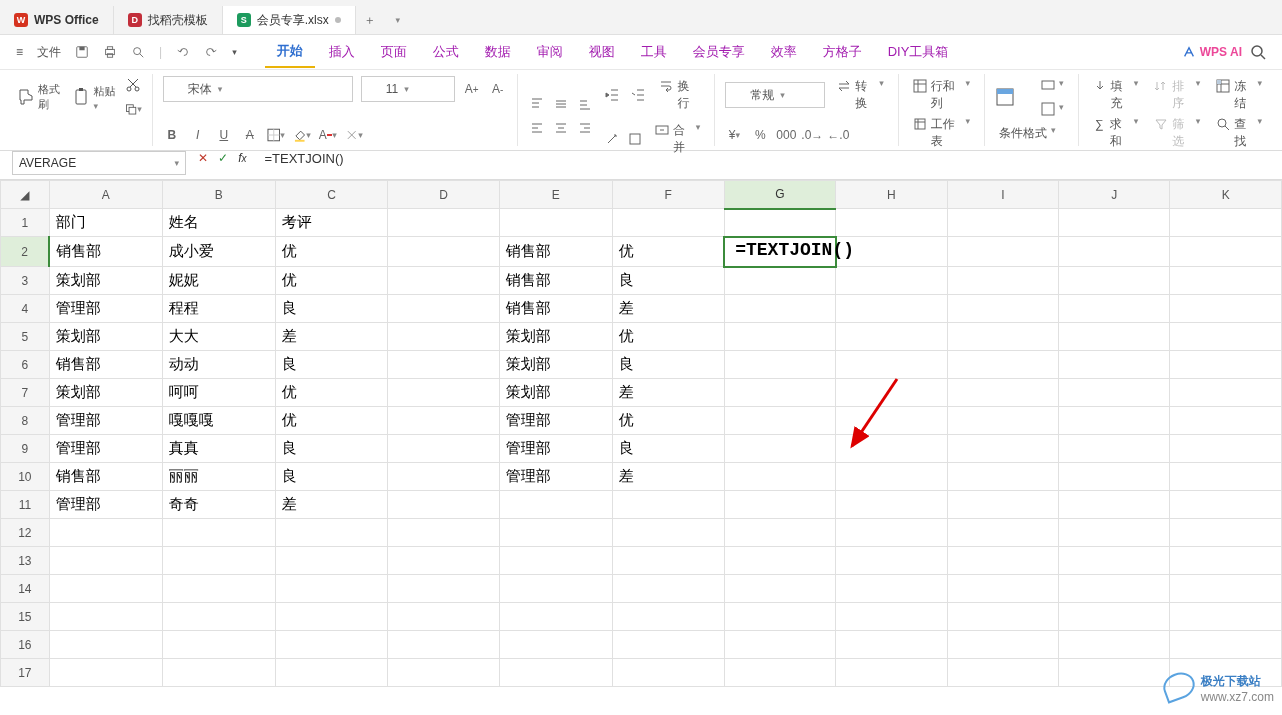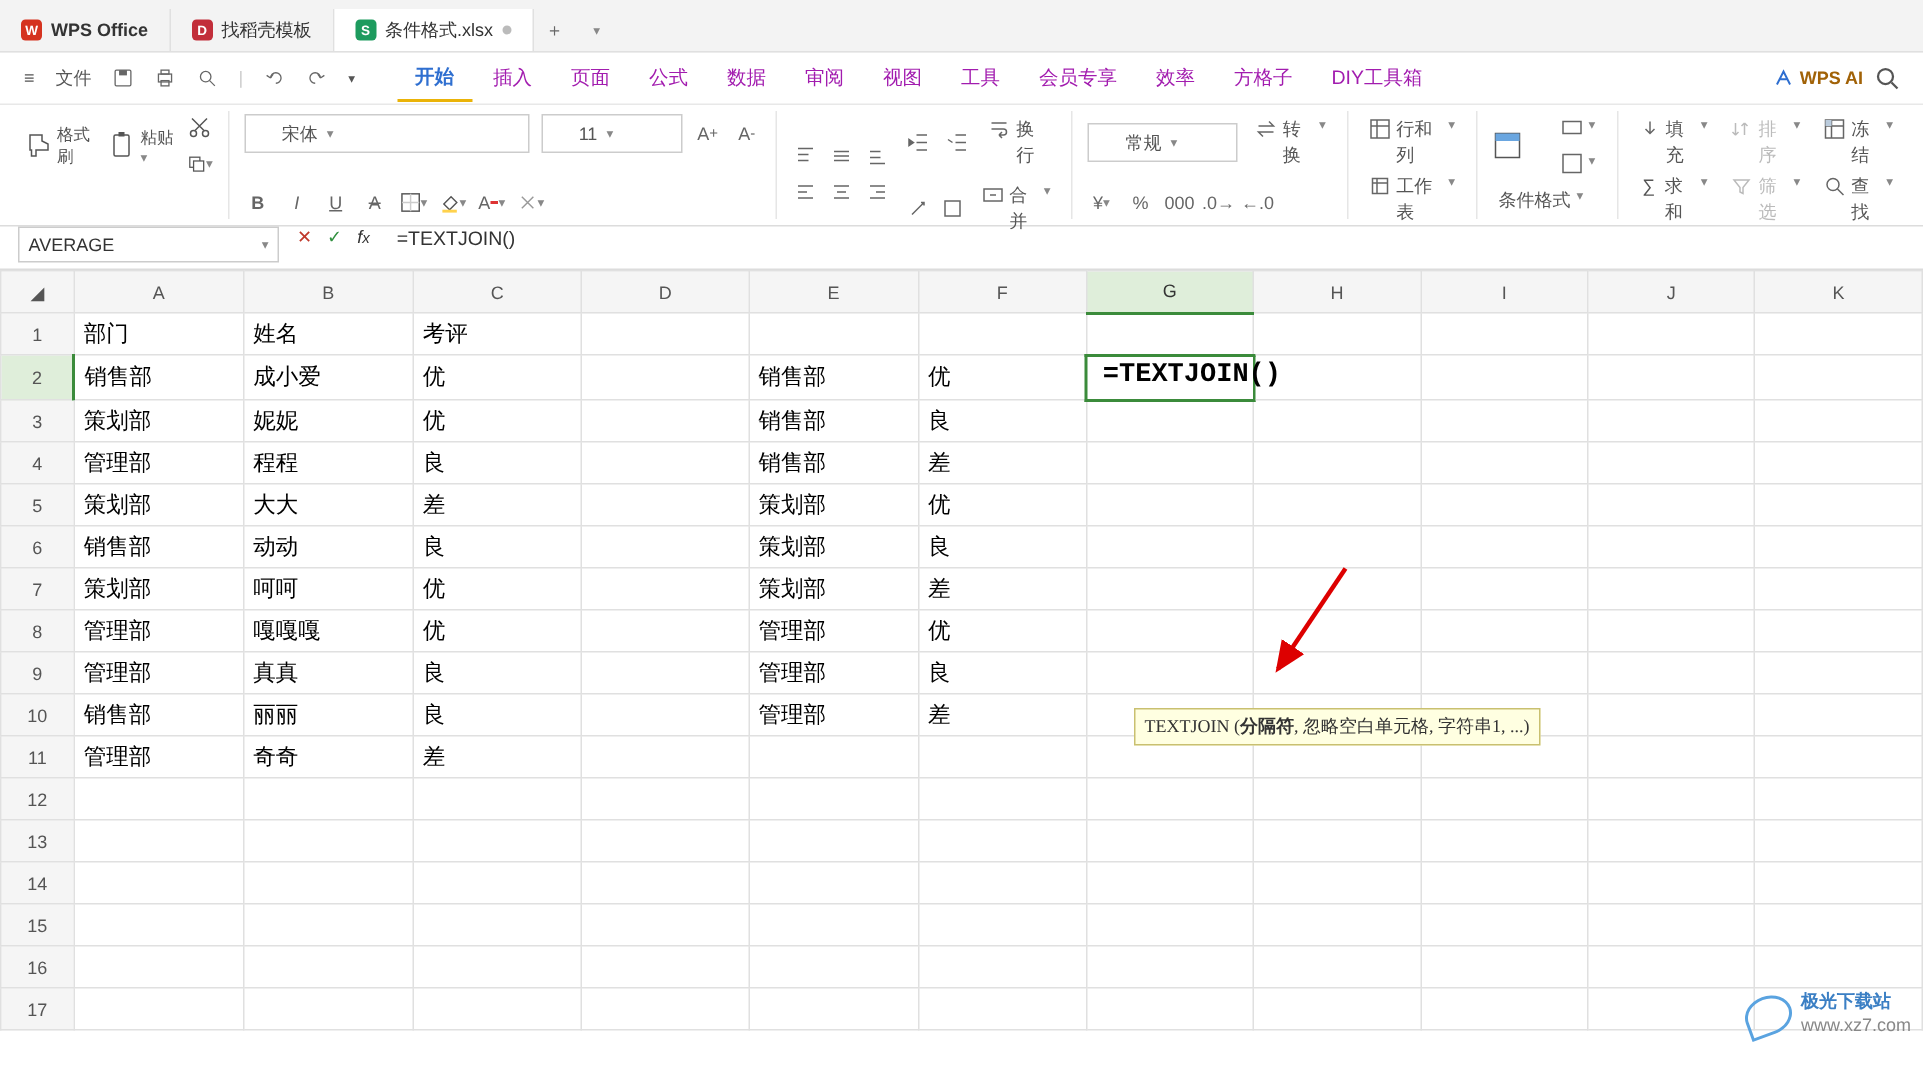--- a/index.html
+++ b/index.html
@@ -12,21 +12,21 @@
 .tab-ico.red{background:#d5331f}
 .tab-ico.crimson{background:#c22e3a}
 .tab-ico.green{background:#1d9b5e}
 .tab-add{width:28px;height:28px;display:flex;align-items:center;justify-content:center;color:#666}
 
 .menubar{height:34px;display:flex;align-items:center;padding:0 10px;gap:2px;border-bottom:1px solid #e8e8e8}
 .menubar .mlite{padding:4px 6px;color:#555}
 .menubar .mtab{padding:6px 12px;font-size:13px;color:#a21caf}
 .menubar .mtab.active{color:#2f6fd0;border-bottom:2px solid #eab308;font-weight:600}
 .menubar .spacer{flex:1}
-.menubar .ai{color:#a16207;font-weight:600;display:flex;align-items:center;gap:4px}
+.menubar .ai{color:#ec4899;font-weight:600;display:flex;align-items:center;gap:4px}
 
 .ribbon{height:72px;display:flex;align-items:stretch;border-bottom:1px solid #dcdcdc;padding:4px 6px;gap:0}
 .grp{display:flex;flex-direction:column;justify-content:space-between;padding:2px 10px;border-right:1px solid #e6e6e6}
 .grp:last-child{border-right:none}
 .grp-row{display:flex;align-items:center;gap:8px}
 .rbtn{display:flex;flex-direction:row;align-items:center;gap:2px;font-size:11px;color:#555;min-width:34px}
 .rbtn .ic{width:20px;height:20px;display:flex;align-items:center;justify-content:center;color:#555}
 .hbtn{display:flex;align-items:flex-start;gap:4px;font-size:12px;color:#555;padding:2px 4px}
 .hbtn .ic{width:16px;height:16px;display:flex;align-items:center;justify-content:center}
 .ddl{height:24px;border:1px solid #ccc;background:#fff;display:flex;align-items:center;padding:0 24px;font-size:12px;color:#555;gap:6px}
@@ -56,39 +56,39 @@
 th.colh.sel{background:#dfeeda;color:#333;border-bottom:2px solid #3b8b3b}
 th.rowh.sel{background:#dfeeda;border-right:2px solid #3b8b3b}
 tr.r1 td{height:27px}
 tr.r2 td{height:30px}
 td.ghi{position:relative}
 td.g2{border:2px solid #3b8b3b!important}
 td.g2 .cellv{position:absolute;left:4px;top:2px;font-family:"Courier New",monospace;font-size:18px;font-weight:700;color:#000;white-space:nowrap;z-index:5}
 .tooltip{position:absolute;left:756px;top:292px;border:1px solid #c9c070;background:#ffffe1;padding:3px 6px;font-size:12px;font-family:"SimSun",serif;white-space:nowrap;z-index:10}
 .tooltip b{font-weight:700}
 .arrow{position:absolute;left:842px;top:194px;z-index:20}
-.watermark{position:absolute;right:8px;bottom:20px;display:flex;align-items:flex-end;gap:6px;font-size:12px;color:#888;z-index:30}
+.watermark{position:absolute;right:8px;bottom:6px;display:flex;align-items:flex-start;gap:6px;font-size:12px;color:#888;z-index:30}
 .watermark .logo{width:28px;height:22px;border:2px solid #5aa3e0;border-radius:50% 50% 50% 0;transform:rotate(-20deg)}
 .caret{font-size:9px;color:#888}
 </style>
 </head>
 <body>
 
 <div class="tabstrip">
   <div class="apptab wps">
     <span class="tab-ico red">W</span>
     <span>WPS Office</span>
   </div>
   <div class="apptab">
     <span class="tab-ico crimson">D</span>
     <span>找稻壳模板</span>
   </div>
   <div class="apptab" style="background:#fff">
     <span class="tab-ico green">S</span>
-    <span>条件格式.xlsx</span>
+    <span>会员专享.xlsx</span>
     <span class="dot"></span>
   </div>
   <div class="tab-add">＋</div>
   <div class="tab-add">
       <span class="caret">▾</span>
     </div>
 </div>
 
 <div class="menubar">
   <span class="mlite">≡</span>
@@ -1103,24 +1103,20 @@
           <td class="">
             <div class="cellv"></div>
           </td>
           <td class="">
             <div class="cellv"></div>
           </td>
         </tr>
       </tbody>
     </table>
 
-  <div class="tooltip">
-    <span>TEXTJOIN</span>
-    (<b>分隔符</b><span>, 忽略空白单元格, 字符串1, ...)</span>
-  </div>
 
   <svg class="arrow" width="70" height="80">
     <defs>
         <marker id="ah" markerWidth="10" markerHeight="10" refX="6" refY="3" orient="auto">
           <path d="M0 0L7 3L0 6z" fill="#d00"></path>
         </marker>
       </defs>
     <path d="M55 5 L10 72" stroke="#d00" stroke-width="3" marker-end="url(#ah)"></path>
   </svg>
 

